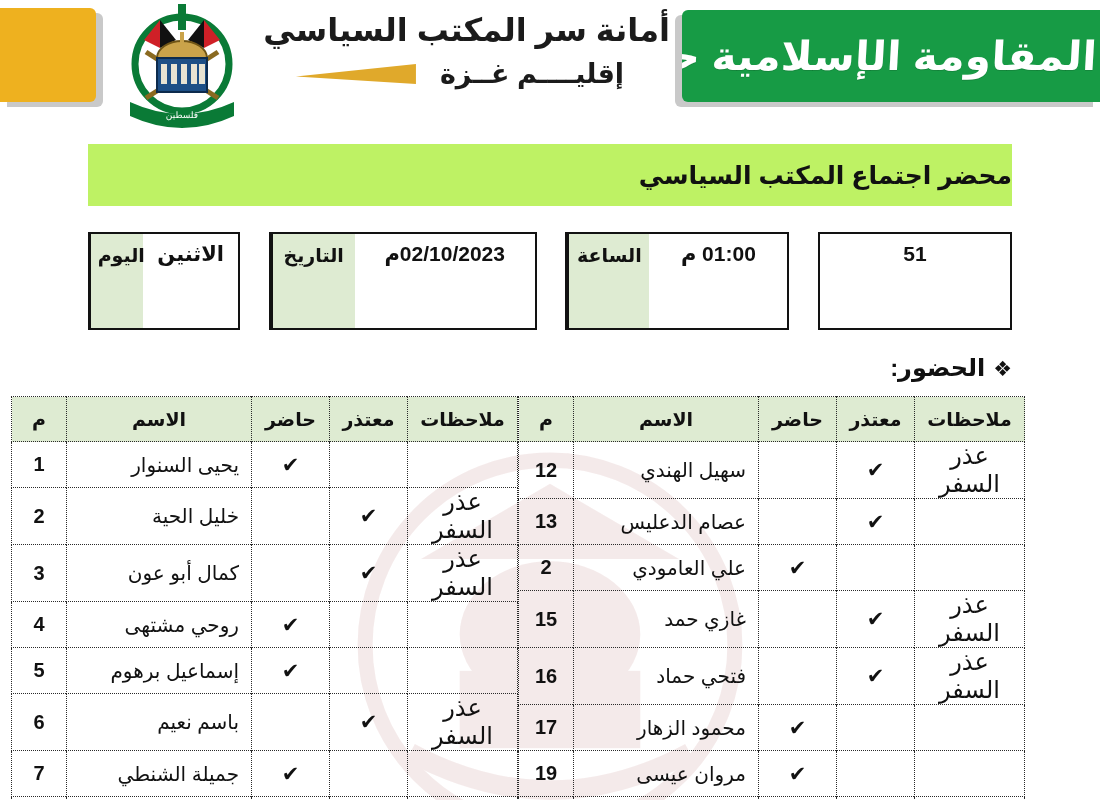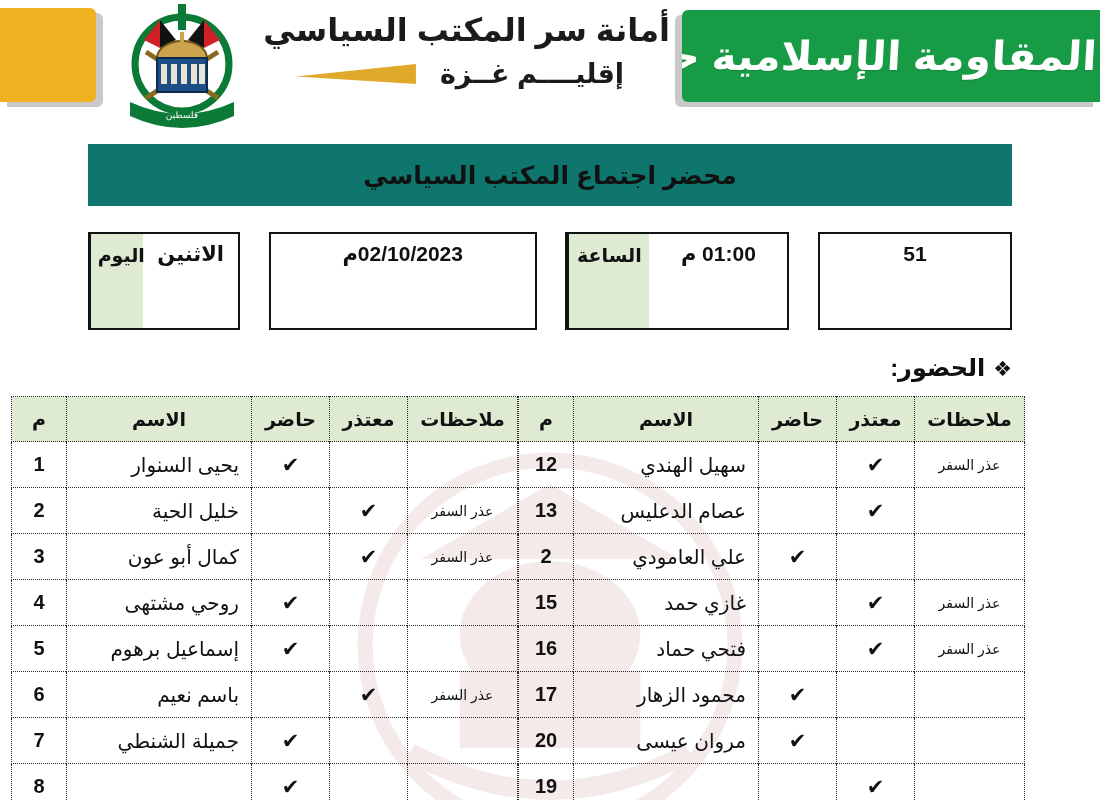--- a/index.html
+++ b/index.html
@@ -99,24 +99,24 @@
     letter-spacing: -1px;
     text-shadow: 0 1px 0 rgba(0,0,0,0.12);
   }
 
   
   #title-bar {
     position: relative;
     z-index: 2;
     margin: 4px 88px 0 88px;
     height: 62px;
-    background: #0f766e;
+    background: #bef264;
     display: flex;
     align-items: center;
-    justify-content: center;
+    justify-content: flex-start;
   }
   #title-bar .text {
     font-size: 25px;
     font-weight: bold;
     color: #111;
   }
 
   
   #info-row {
     position: relative;
@@ -213,21 +213,21 @@
     font-size: 19px;
     height: 45px;
   }
   table.att td.name {
     text-align: right;
     font-size: 20px;
     font-weight: normal;
     padding-right: 12px;
   }
   table.att td.num { font-size: 20px; font-weight: bold; }
-  table.att td.notes { font-size: 14px; font-weight: normal; }
+  table.att td.notes { font-size: 24px; font-weight: normal; }
   table.att td.mark { font-size: 21px; }
   .col-num    { width: 55px; }
   .col-name   { width: 185px; }
   .col-pres   { width: 78px; }
   .col-apol   { width: 78px; }
   .col-notes  { width: 110px; }
 </style>
 </head>
 <body>
 
@@ -294,20 +294,21 @@
     <div class="val">51</div>
   </div>
 
   <div class="info-box" id="box-time">
     <div class="val">01:00 م</div>
     <div class="lbl">الساعة</div>
   </div>
 
   <div class="info-box" id="box-date">
     <div class="val">02/10/2023م</div>
+    <div class="lbl">التاريخ</div>
   </div>
 
   <div class="info-box" id="box-day">
     <div class="val">الاثنين</div>
     <div class="lbl">اليوم</div>
   </div>
 
 </div>
 
 <div id="attendance-heading">
@@ -374,21 +375,21 @@
           <td class="mark"></td>
           <td class="mark">✔</td>
           <td class="name">محمود الزهار</td>
           <td class="num">17</td>
         </tr>
         <tr>
           <td class="notes"></td>
           <td class="mark"></td>
           <td class="mark">✔</td>
           <td class="name">مروان عيسى</td>
-          <td class="num">20</td>
+          <td class="num">19</td>
         </tr>
         <tr>
           <td class="notes"></td>
           <td class="mark">✔</td>
           <td class="mark"></td>
           <td class="name"></td>
           <td class="num">19</td>
         </tr>
       </tbody>
   </table>

